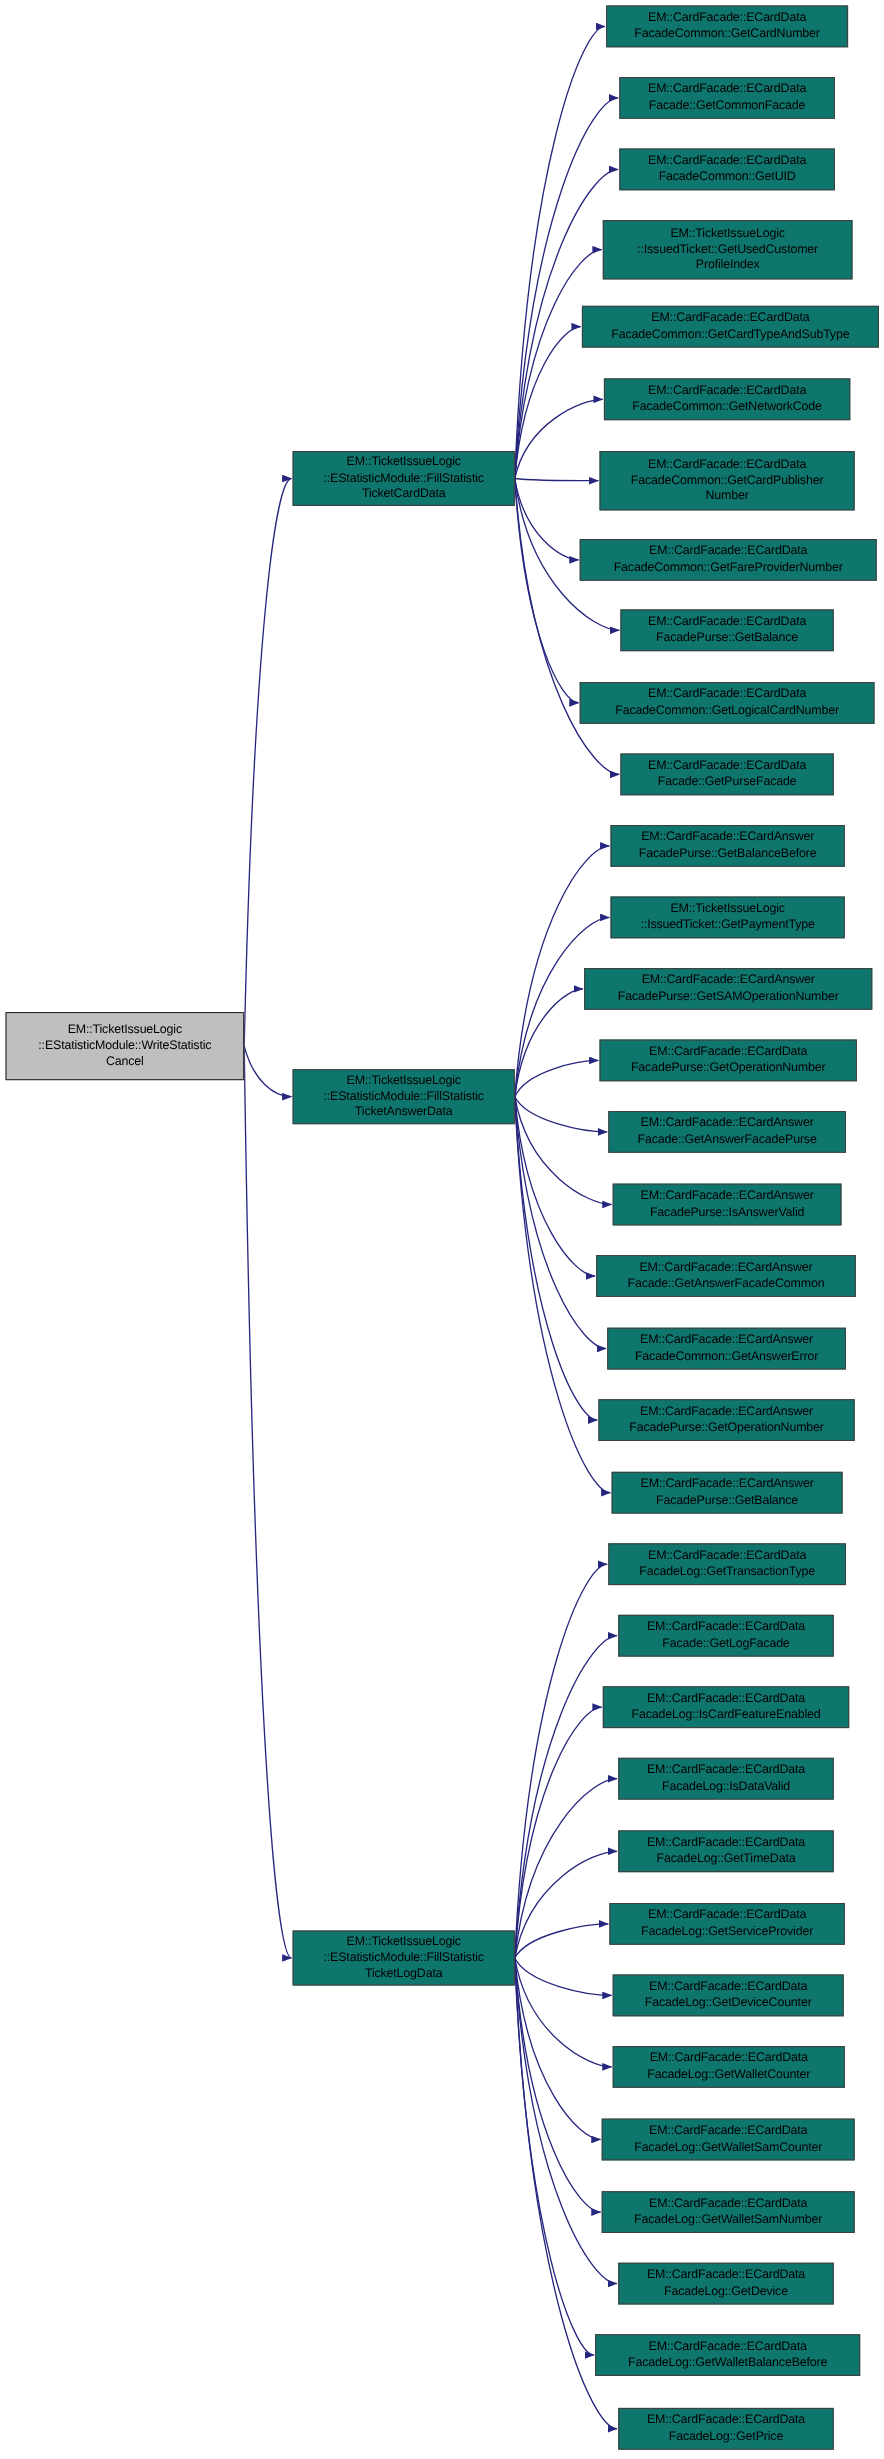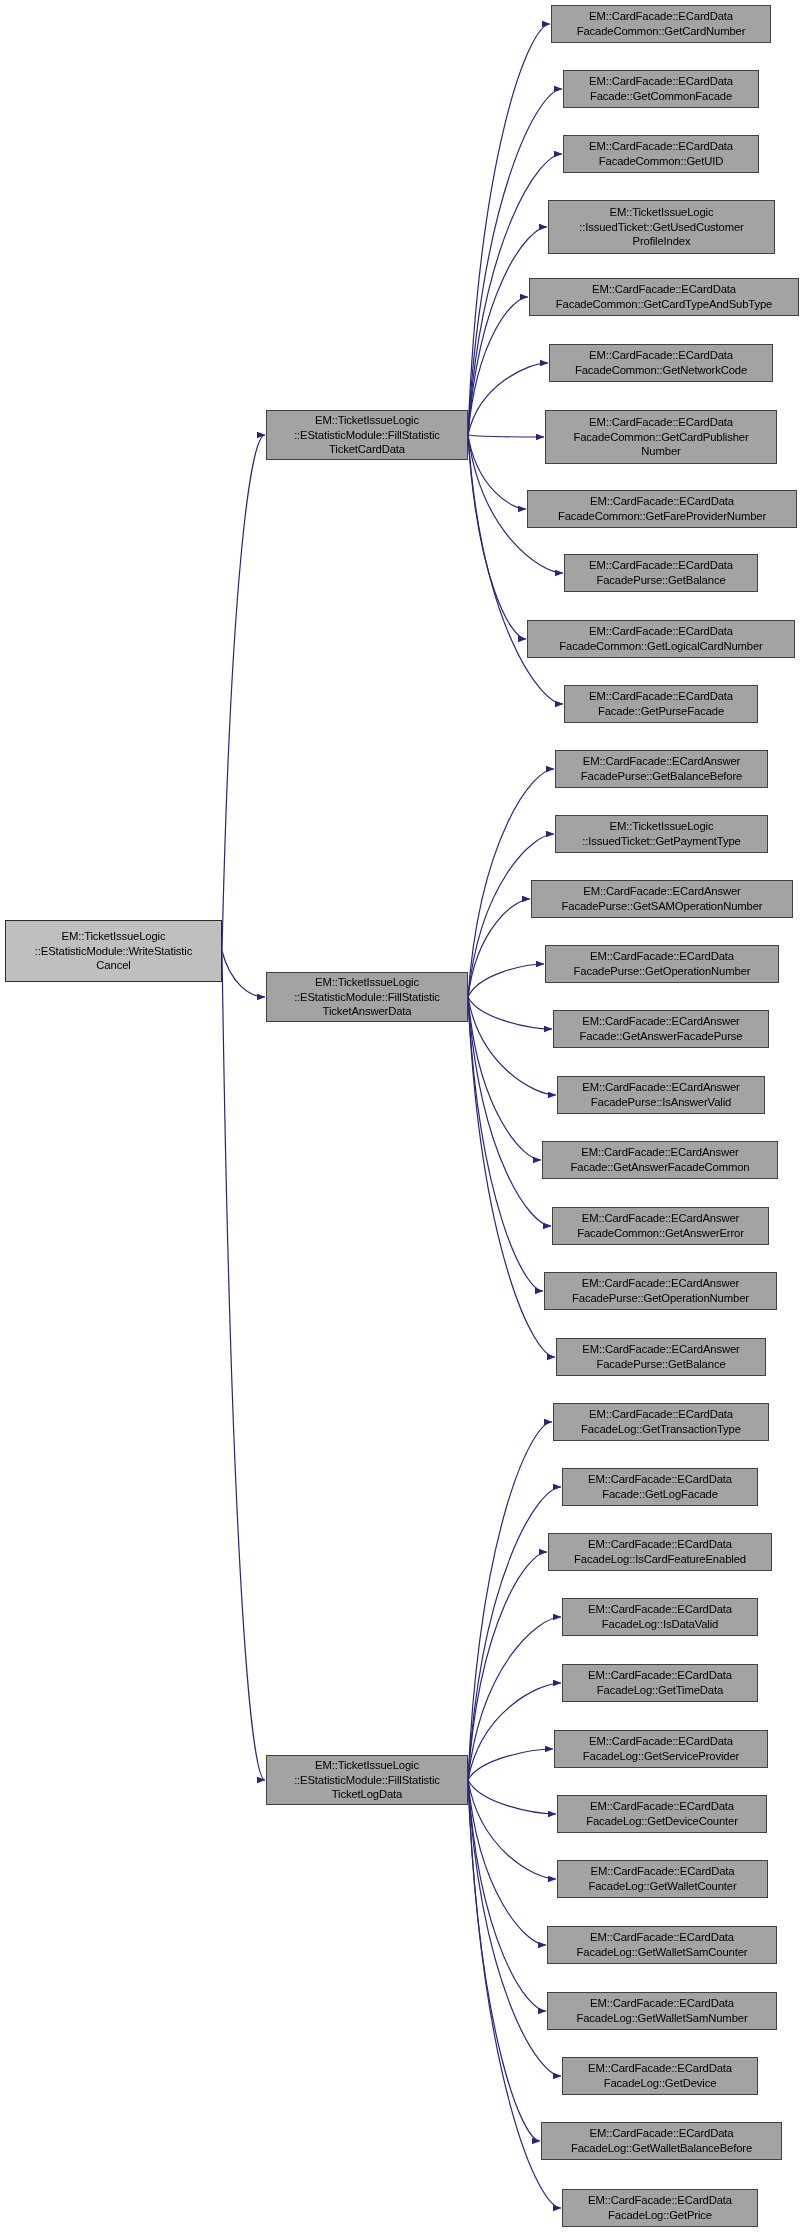--- a/index.html
+++ b/index.html
@@ -9,21 +9,21 @@
     height:2235px;
     background:#ffffff;
     font-family:"Liberation Sans", sans-serif;
     overflow:hidden;
   }
   svg#edges{position:absolute;left:0;top:0;width:804px;height:2235px;pointer-events:none;}
   .node{
     position:absolute;
     box-sizing:border-box;
     border:1px solid #404040;
-    background:#a3a3a3;
+    background:#0f766e;
     color:#000000;
     font-size:11.3px;
     line-height:14.6px;
     text-align:center;
     display:flex;
     align-items:center;
     justify-content:center;
     padding:2px 3px;
     white-space:pre-line;
     letter-spacing:-0.15px;

